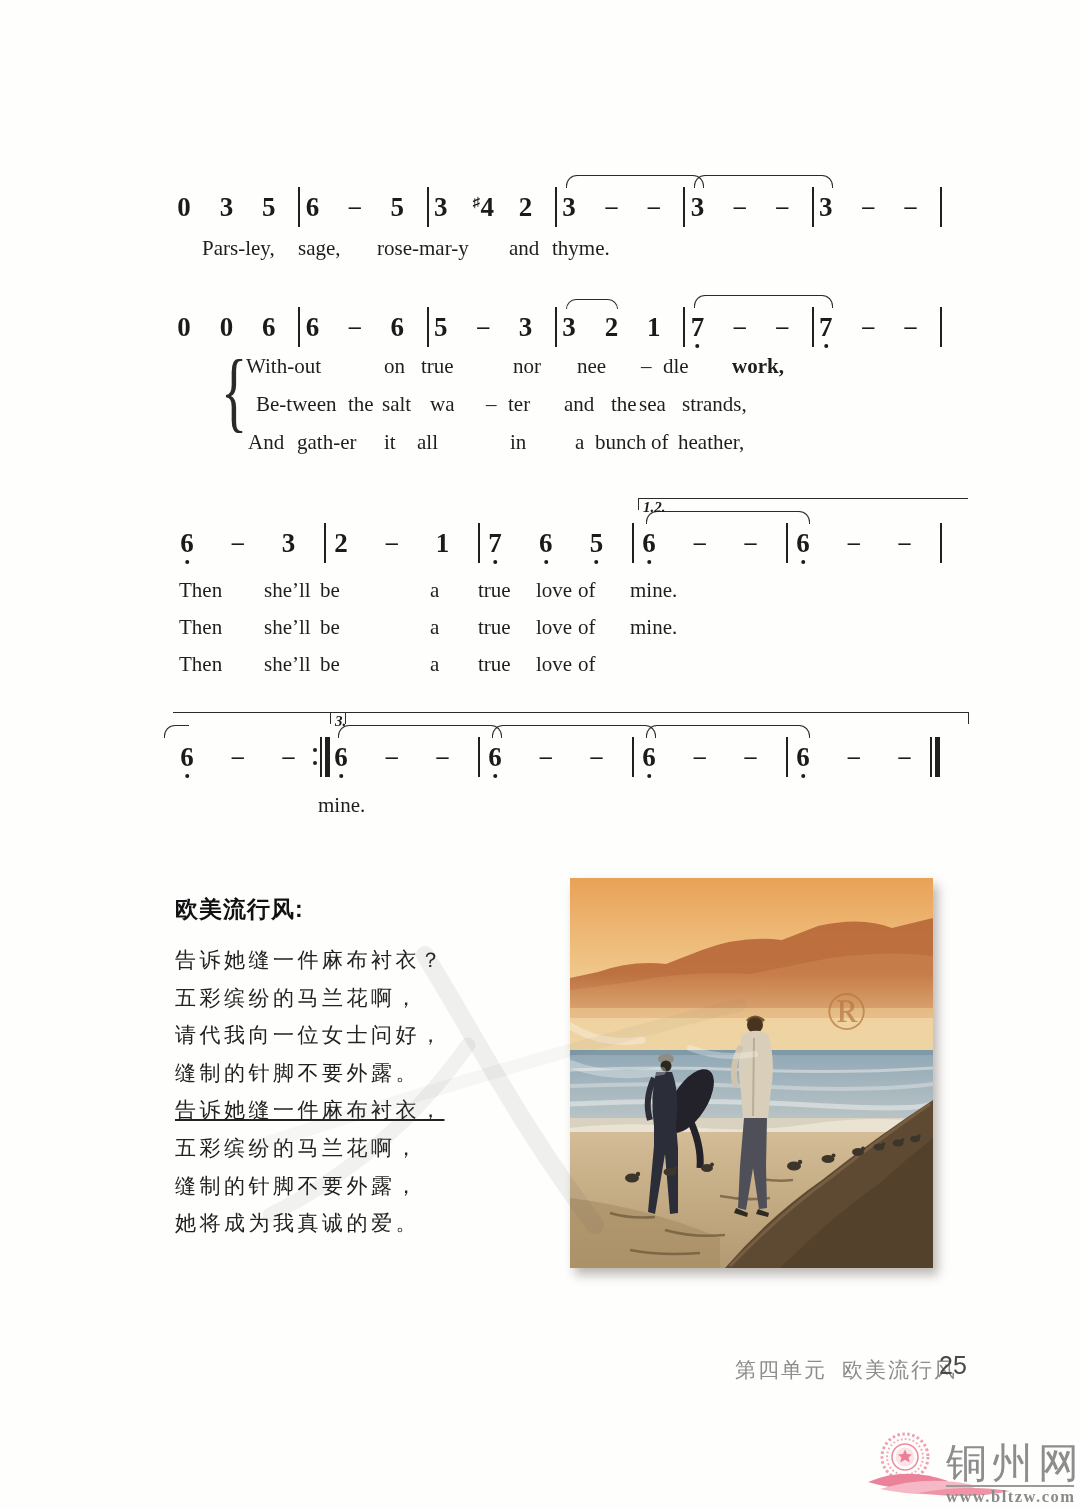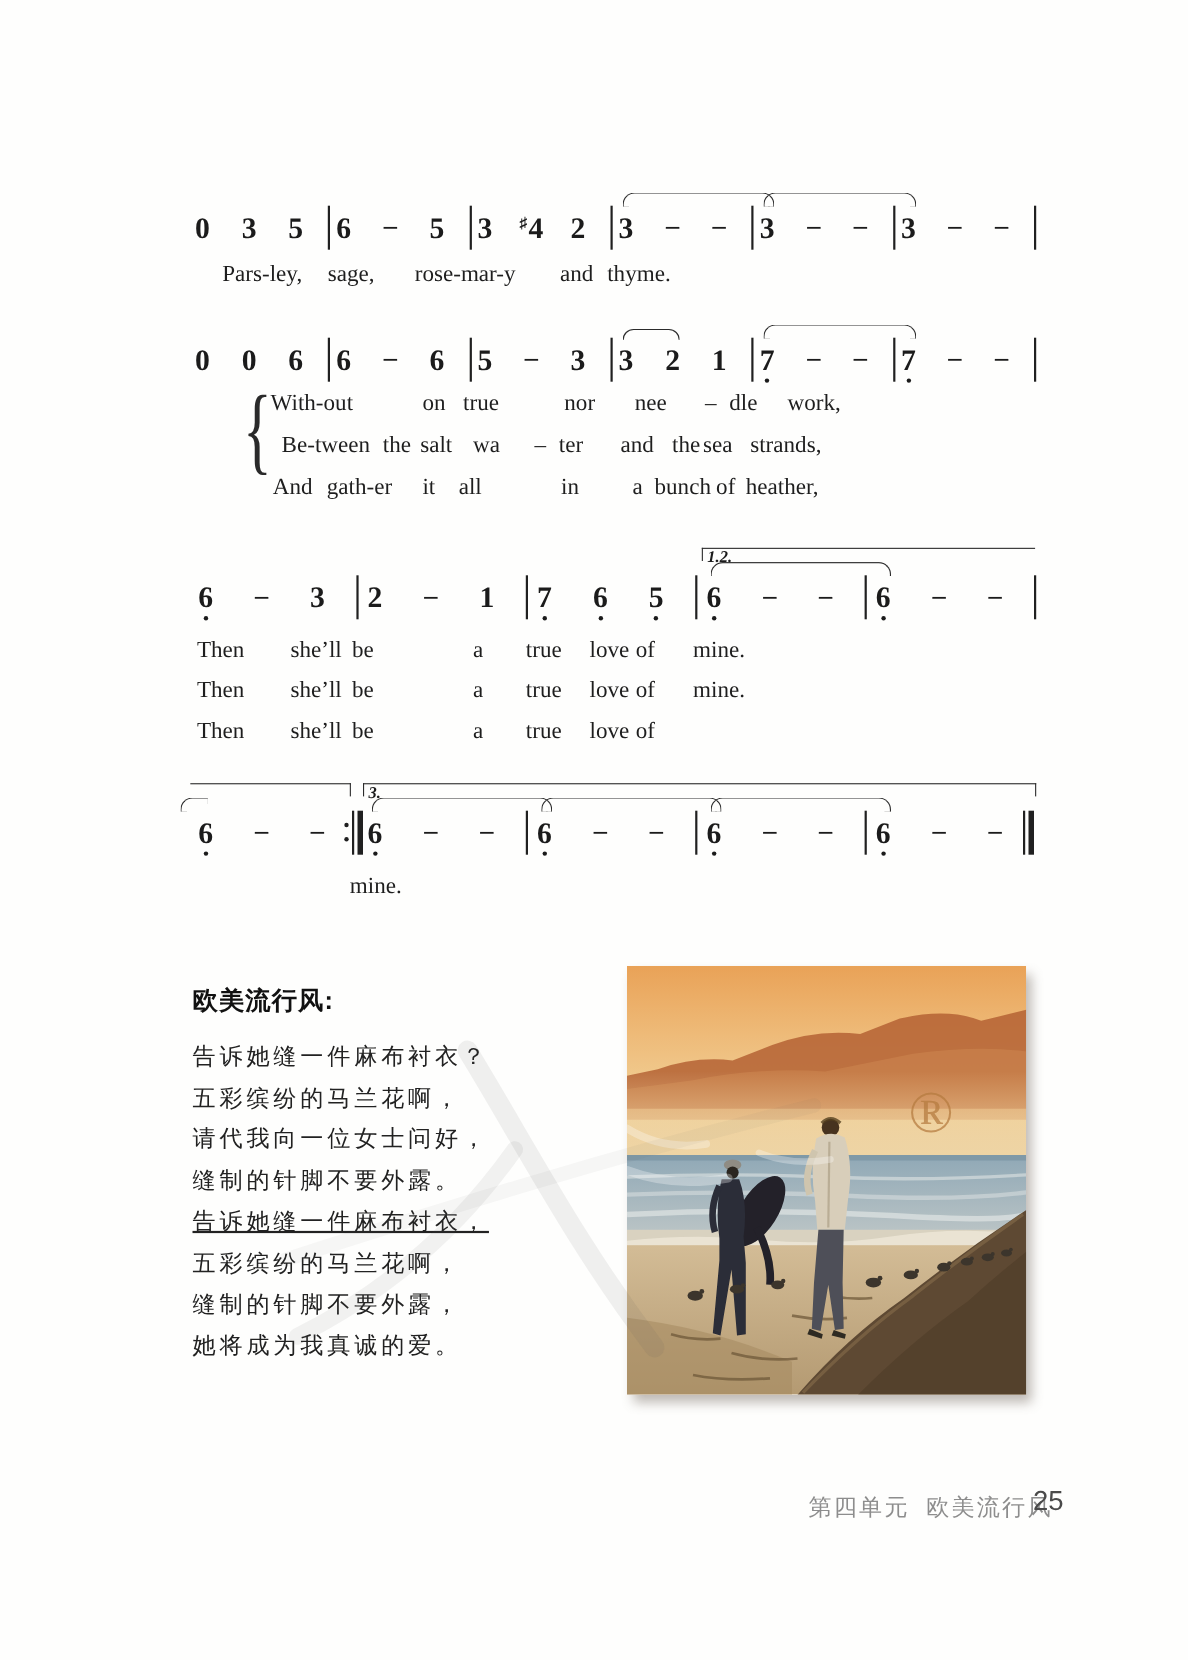--- a/index.html
+++ b/index.html
@@ -15,21 +15,21 @@
   .note .sh{position:relative;top:-9px;font-size:14px;margin-right:1px;font-weight:700;}
   .note .ld{position:absolute;left:50%;top:32px;width:4px;height:4px;margin-left:-2px;
             background:#1b1b1b;border-radius:50%;}
   .bar{position:absolute;top:-5px;width:2px;height:40px;background:#202020;}
   .bar.thick{width:5px;}
   .rdot{position:absolute;width:4px;height:4px;border-radius:50%;background:#202020;}
   .arc{position:absolute;top:-17px;height:12px;border:1.6px solid #2b2b2b;border-bottom:none;
        border-radius:11px 11px 0 0;}
   .arc.small{top:-13px;height:9px;}
   .arc.half{border-right:none;border-radius:11px 0 0 0;}
-  .volta{position:absolute;top:-30px;height:11px;border-top:1.7px solid #2b2b2b;}
+  .volta{position:absolute;top:-30px;height:11px;border-top:1.7px solid #2b2b2b;padding-left:27px;}
   .volta.hl{border-left:1.7px solid #2b2b2b;}
   .volta.hr{border-right:1.7px solid #2b2b2b;}
   .volta .vl{position:absolute;left:4px;top:0;font:italic 700 15px "Liberation Serif",serif;color:#1b1b1b;}
 
   .lyr{position:absolute;font:21px "Liberation Serif",serif;color:#1e1e1e;white-space:nowrap;}
   .brace{position:absolute;left:221px;top:344px;font:400 88px "Liberation Serif",serif;
          color:#2a2a2a;transform:scaleX(.62);transform-origin:left top;line-height:1.1;}
 
   
   .cn-head{position:absolute;left:175px;top:894px;font:700 23px "Liberation Sans",sans-serif;
@@ -319,33 +319,52 @@
         <path d="M120,170 Q150,182 185,176" stroke-width="6"></path>
       </g>
     </svg>
   </div>
   <span class="reg-mark">®</span>
 
   <span class="footer-cn f-unit">第四单元</span>
   <span class="footer-cn f-topic">欧美流行风</span>
   <span class="f-page">25</span>
 
+  <div class="logo">
+    <svg width="216" height="82" viewBox="0 0 216 82">
+      <g>
+        <circle cx="45" cy="33" r="23" fill="none" stroke="#f09fae" stroke-width="3" stroke-dasharray="2.5,2.5"></circle>
+        <circle cx="45" cy="33" r="18" fill="none" stroke="#f2a8b6" stroke-width="2" stroke-dasharray="1.8,2.2"></circle>
+        <circle cx="45" cy="33" r="13" fill="none" stroke="#ee8ca0" stroke-width="1.6"></circle>
+        <circle cx="45" cy="33" r="9.5" fill="#fbe3e8"></circle>
+        <path d="M45,25.5 L47,30 L52,30.5 L48.5,33.5 L49.8,38.5 L45,35.8 L40.2,38.5 L41.5,33.5 L38,30.5 L43,30 Z" fill="#ec7f95"></path>
+      </g>
+      <g>
+        <path d="M8,58 Q45,42 88,57 Q55,72 8,58 Z" fill="#ec8299"></path>
+        <path d="M20,65 Q68,50 118,62 Q78,77 20,65 Z" fill="#f6b8c4"></path>
+        <path d="M58,69 Q108,60 150,67 Q110,76 58,69 Z" fill="#ef93a7"></path>
+      </g>
+    </svg>
+    <span class="logo-title">铜州网</span>
+    <span class="logo-rule"></span>
+    <span class="logo-url">www.bltzw.com</span>
+  </div>
 <div class="lyr" style="left: 202px; top: 236px;">Pars-ley,</div>
     <div class="lyr" style="left: 298px; top: 236px;">sage,</div>
     <div class="lyr" style="left: 377px; top: 236px;">rose-mar-y</div>
     <div class="lyr" style="left: 509px; top: 236px;">and</div>
     <div class="lyr" style="left: 552px; top: 236px;">thyme.</div>
     <div class="lyr" style="left: 246px; top: 354px;">With-out</div>
     <div class="lyr" style="left: 384px; top: 354px;">on</div>
     <div class="lyr" style="left: 421px; top: 354px;">true</div>
     <div class="lyr" style="left: 513px; top: 354px;">nor</div>
     <div class="lyr" style="left: 577px; top: 354px;">nee</div>
     <div class="lyr" style="left: 641px; top: 354px;">–</div>
     <div class="lyr" style="left: 663px; top: 354px;">dle</div>
-    <div class="lyr" style="left: 716px; top: 354px;">work,</div>
+    <div class="lyr" style="left: 732px; top: 354px; font-weight: bold;">work,</div>
     <div class="lyr" style="left: 256px; top: 392px;">Be-tween</div>
     <div class="lyr" style="left: 348px; top: 392px;">the</div>
     <div class="lyr" style="left: 382px; top: 392px;">salt</div>
     <div class="lyr" style="left: 430px; top: 392px;">wa</div>
     <div class="lyr" style="left: 486px; top: 392px;">–</div>
     <div class="lyr" style="left: 508px; top: 392px;">ter</div>
     <div class="lyr" style="left: 564px; top: 392px;">and</div>
     <div class="lyr" style="left: 611px; top: 392px;">the</div>
     <div class="lyr" style="left: 639px; top: 392px;">sea</div>
     <div class="lyr" style="left: 682px; top: 392px;">strands,</div>

